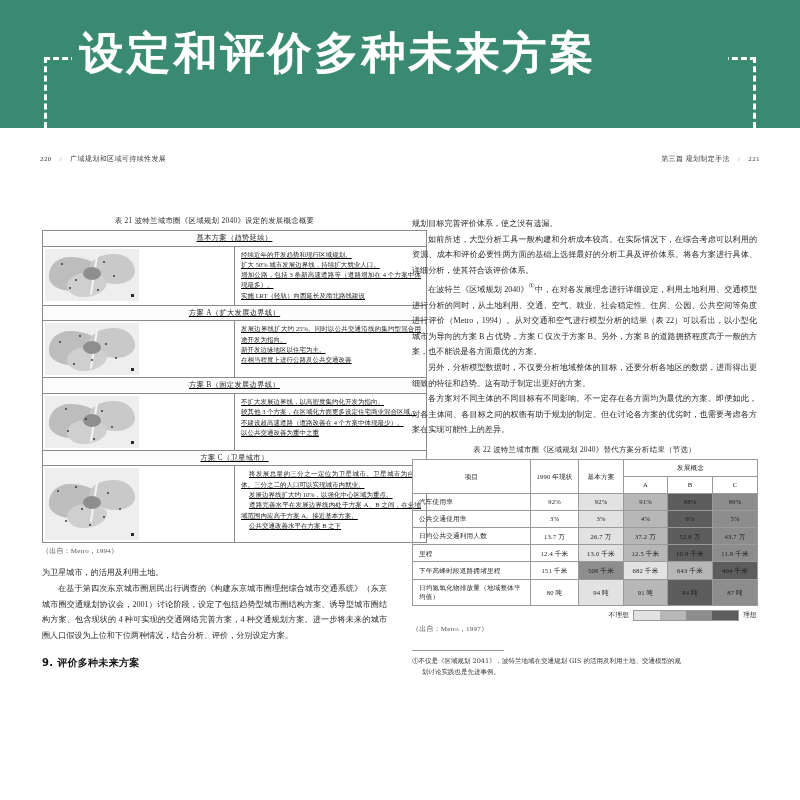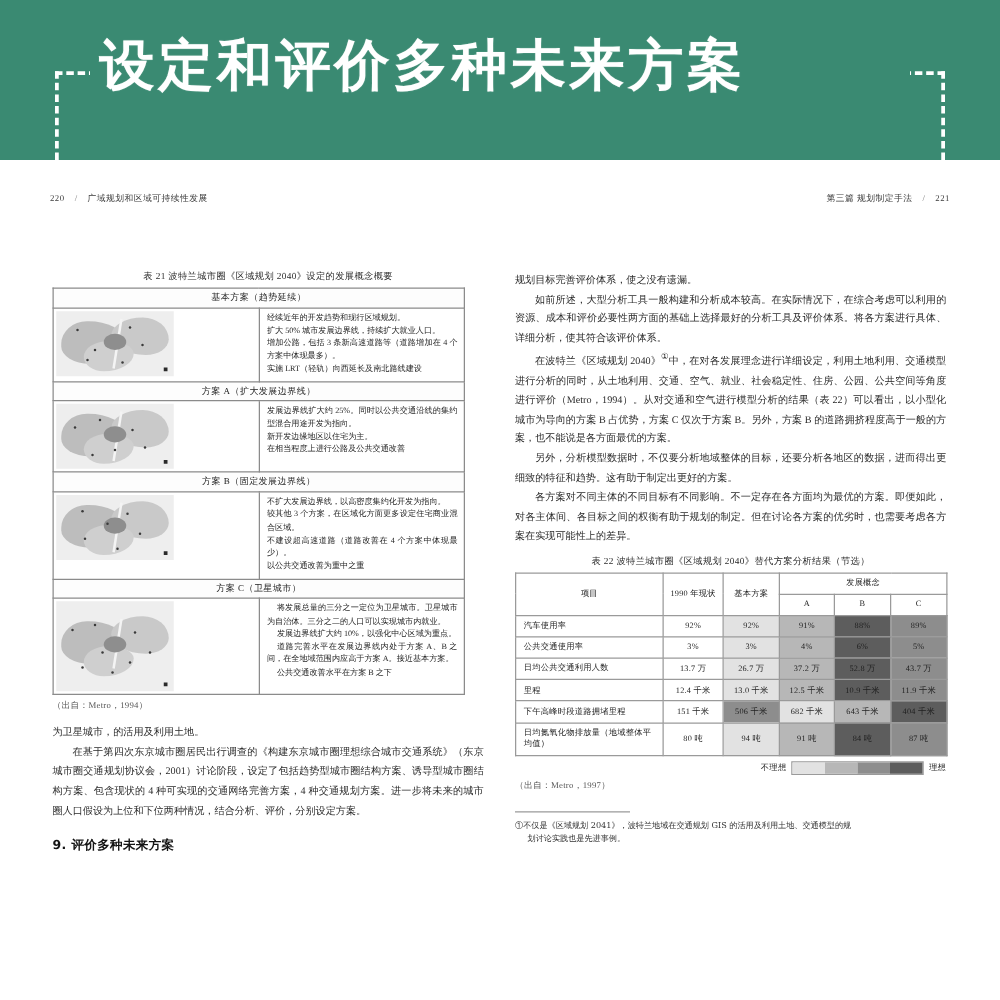--- a/index.html
+++ b/index.html
@@ -121,24 +121,25 @@
   .tbl-caption {
     font-size: 7.4px;
     color: #2b2b2b;
     text-align: center;
     margin-bottom: 4px;
     letter-spacing: 0.3px;
   }
 
   
   .t21 {
-    width: 330px;
+    width: 385px;
     border: 1px solid #8b8b8b;
     border-collapse: collapse;
     table-layout: fixed;
+    text-decoration: underline;
   }
   .t21 td { border: 1px solid #8b8b8b; vertical-align: top; padding: 0; }
   .t21 .scheme-hd {
     text-align: center;
     font-size: 7.2px;
     color: #1f1f1f;
     padding: 2px 0 2.5px 0;
     letter-spacing: 0.4px;
     background: #fdfdfd;
   }

